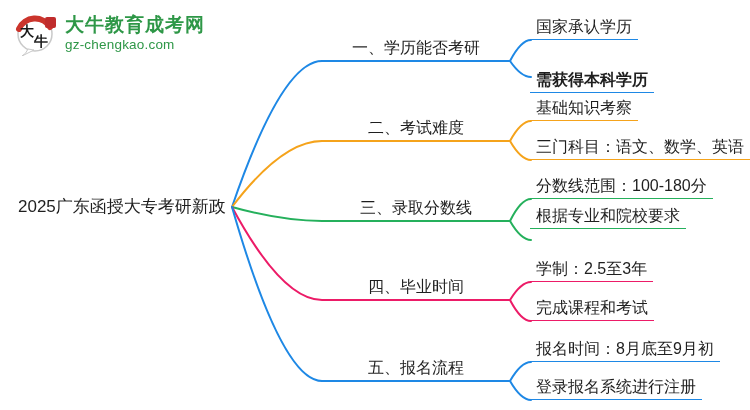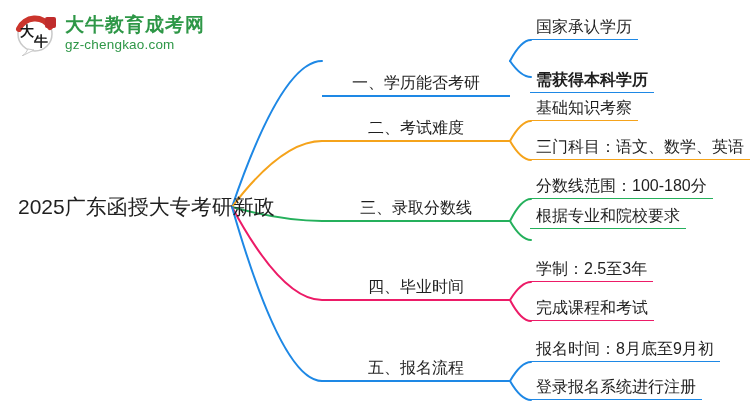--- a/index.html
+++ b/index.html
@@ -17,21 +17,21 @@
 
   
   .links { position:absolute; left:0; top:0; width:750px; height:410px; pointer-events:none; }
   .links path { fill:none; stroke-width:2; stroke-linecap:round; }
 
   
   .node {
     position:absolute; white-space:nowrap;
     font-size:16px; line-height:24px; color:#1f1f1f;
   }
-  .root { left:18px; top:196px; font-size:21px; line-height:22px; }
+  .root { left:18px; top:196px; font-size:17px; line-height:22px; }
   .branch { left:322px; width:188px; text-align:center; border-bottom:2px solid #ccc; }
   .leaf { left:530px; padding:0 6px; border-bottom:1px solid #7f1d1d; }
 </style>
 </head>
 <body>
 
 <div class="logo">
   <svg width="44" height="46" viewBox="0 0 44 46">
     <circle cx="21" cy="24" r="17" fill="#ffffff" stroke="#c9c9c9" stroke-width="1.5"></circle>
     <path d="M14,39 Q12,44 8,46 L20,40 Z" fill="#ffffff" stroke="#c9c9c9" stroke-width="1"></path>
@@ -61,21 +61,21 @@
   <path d="M510,221 Q521,199 531,199" stroke="#25B05C"></path>
   <path d="M510,221 Q521,240 531,240" stroke="#25B05C"></path>
   <path d="M510,300 Q521,282 531,282" stroke="#EC1B67"></path>
   <path d="M510,300 Q521,321 531,321" stroke="#EC1B67"></path>
   <path d="M510,381 Q521,362 531,362" stroke="#1E88E5"></path>
   <path d="M510,381 Q521,400 531,400" stroke="#1E88E5"></path>
 </svg>
 
 <div class="node root" style="color: rgb(31, 31, 31);">2025广东函授大专考研新政</div>
 
-<div class="node branch" style="top: 36px; border-bottom-color: rgb(30, 136, 229); margin-top: 35px;">一、学历能否考研</div>
+<div class="node branch" style="top: 36px; border-bottom-color: rgb(30, 136, 229);">一、学历能否考研</div>
 <div class="node leaf" style="top: 15px; border-bottom-color: rgb(30, 136, 229);">国家承认学历</div>
 <div class="node leaf" style="top: 68px; border-bottom-color: rgb(30, 136, 229); font-weight: bold;">需获得本科学历</div>
 
 <div class="node branch" style="top: 116px; border-bottom-color: rgb(245, 163, 27);">二、考试难度</div>
 <div class="node leaf" style="top: 96px; border-bottom-color: rgb(245, 163, 27);">基础知识考察</div>
 <div class="node leaf" style="top: 135px; border-bottom-color: rgb(245, 163, 27);">三门科目：语文、数学、英语</div>
 
 <div class="node branch" style="top: 196px; border-bottom-color: rgb(37, 176, 92);">三、录取分数线</div>
 <div class="node leaf" style="top: 174px; border-bottom-color: rgb(37, 176, 92);">分数线范围：100-180分</div>
 <div class="node leaf" style="top: 204px; border-bottom-color: rgb(37, 176, 92); font-family: Liberation Serif, serif;">根据专业和院校要求</div>

